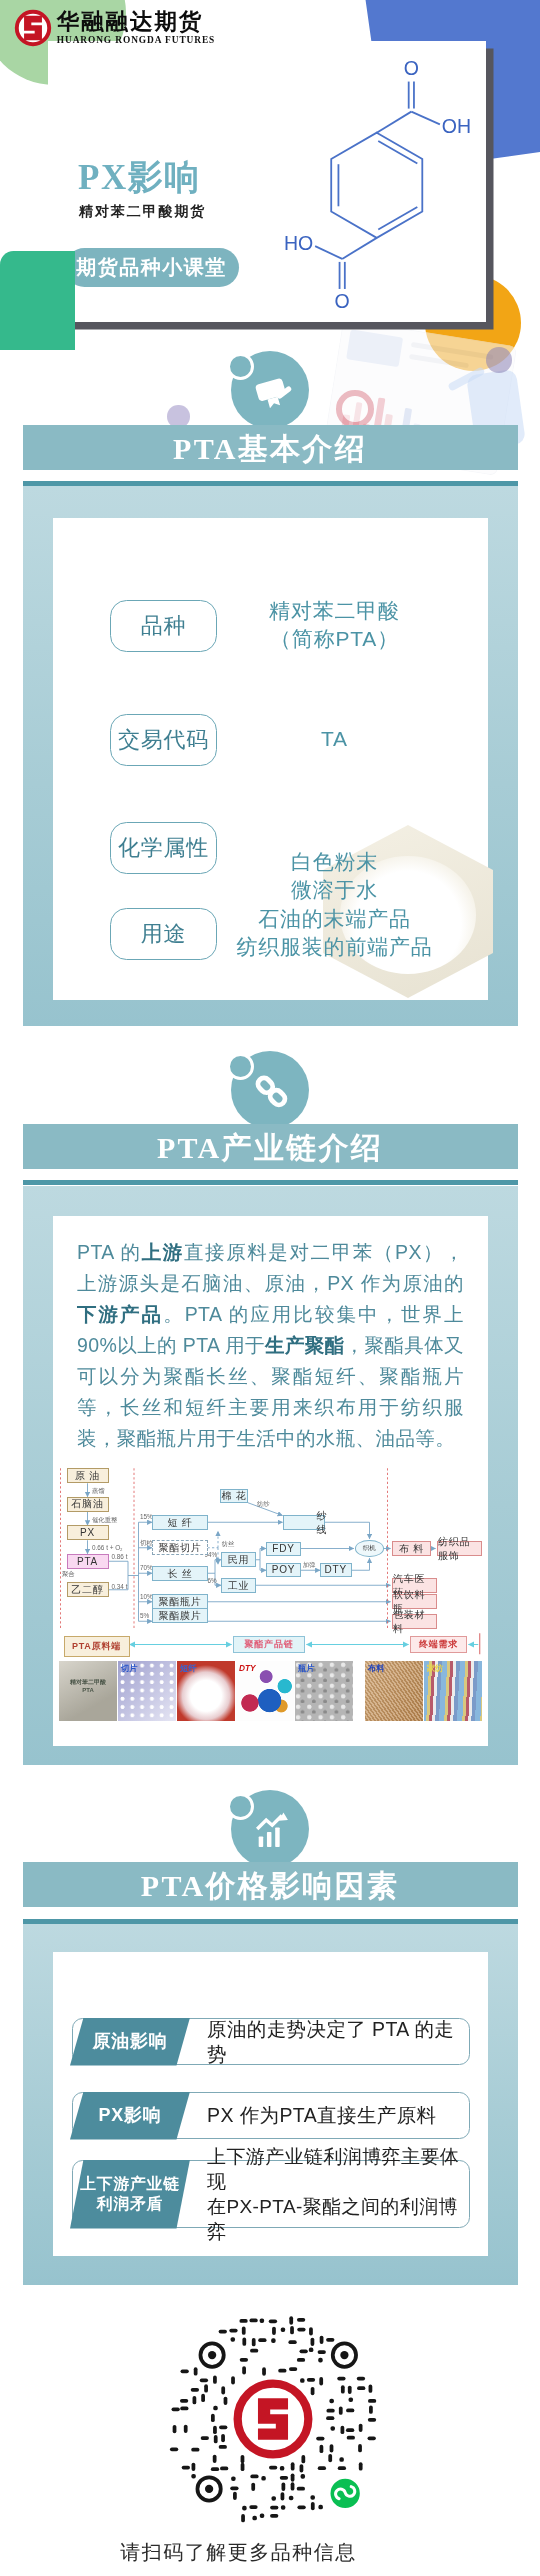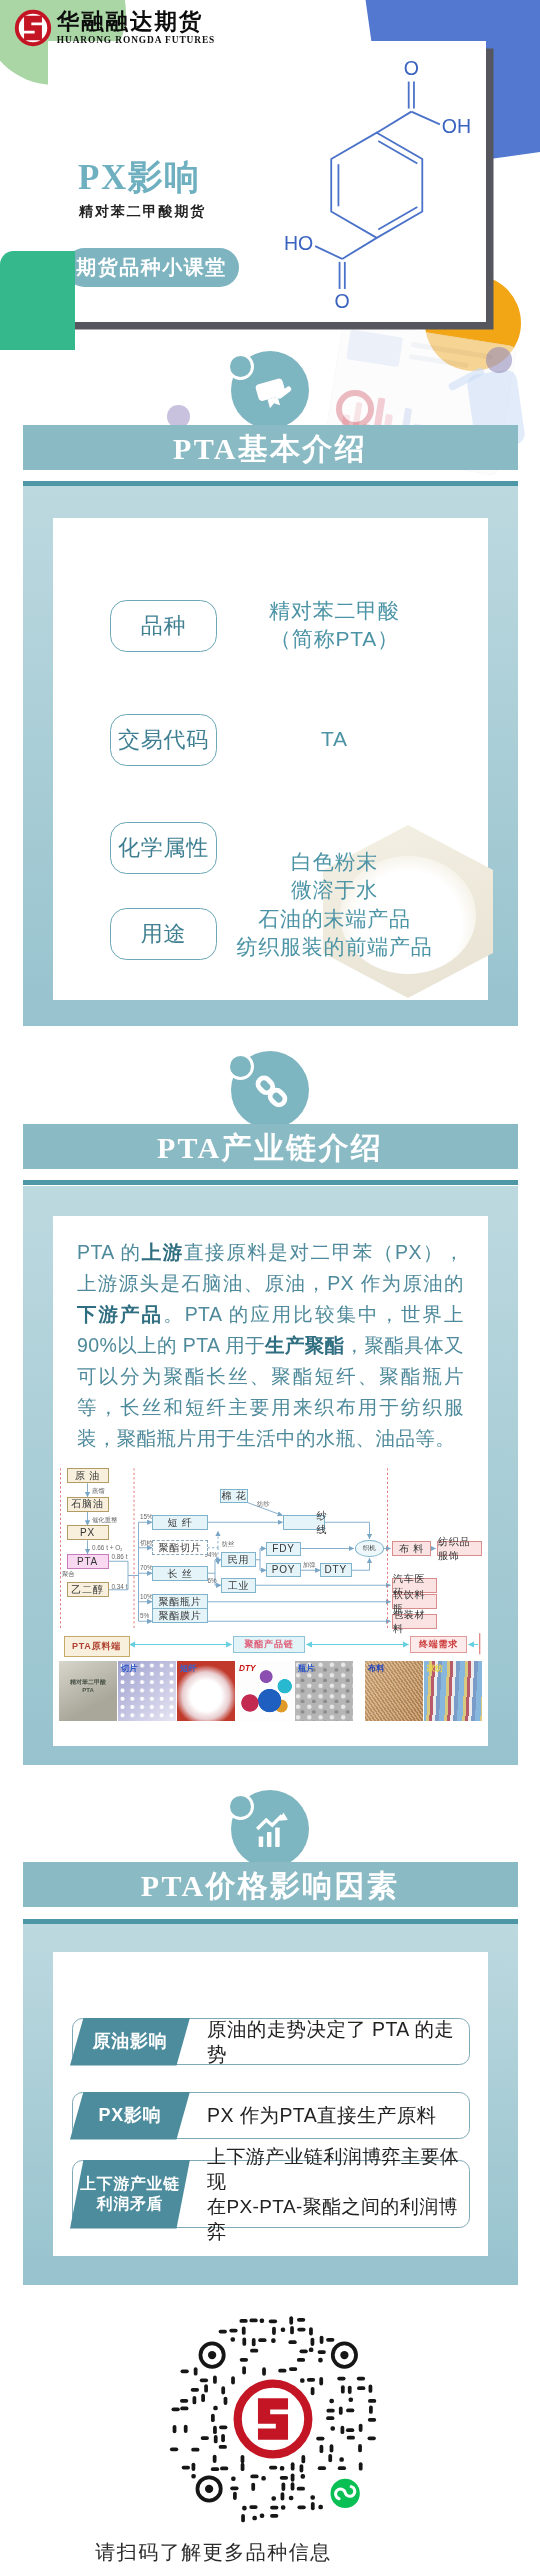--- a/index.html
+++ b/index.html
@@ -98,21 +98,21 @@
   .photo.p6{background:repeating-linear-gradient(93deg,#88b7dd 0 5.3px,#d9c97e 5.3px 8.3px,#b85a6a 8.3px 11.3px,#ececec 11.3px 14.3px,#7b9bc9 14.3px 18px);}
 
   
   .factor-box{position:absolute;left:72px;width:398px;background:#fff;border:1.1px solid #7fa9b6;border-radius:10.5px;box-sizing:border-box;z-index:4;}
   .factor-text{position:absolute;left:134px;right:9px;top:0;bottom:0;display:flex;flex-direction:column;justify-content:center;color:#222;font-size:19.5px;letter-spacing:0.4px;line-height:25px;}
   .factor-tag{position:absolute;left:-3px;top:-1.5px;bottom:-1.5px;width:120px;background:#4d8c9d;clip-path:polygon(13.5px 0,100% 0,calc(100% - 13.5px) 100%,0 100%);color:#fff;display:flex;flex-direction:column;align-items:center;justify-content:center;font-size:18px;font-weight:bold;letter-spacing:0.8px;line-height:22.5px;z-index:5;}
   .factor-tag.small{font-size:15.8px;line-height:20px;}
 
   
   #qr{left:164px;top:2310px;z-index:3;}
-  .footer-caption{left:0;top:2539px;width:427px;text-align:center;font-size:20px;color:#2b2b2b;letter-spacing:1.5px;font-weight:500;z-index:3;}
+  .footer-caption{left:0;top:2539px;width:427px;text-align:center;font-size:20px;color:#2b2b2b;letter-spacing:1.5px;font-weight:500;z-index:3;padding-left:25px;}
 
   svg text{font-family:"Liberation Sans",sans-serif;}
 </style>
 </head>
 <body>
 
 <div id="page">
 
   <div class="abs green-circle"></div>
   <div class="abs blue-blob"></div>

